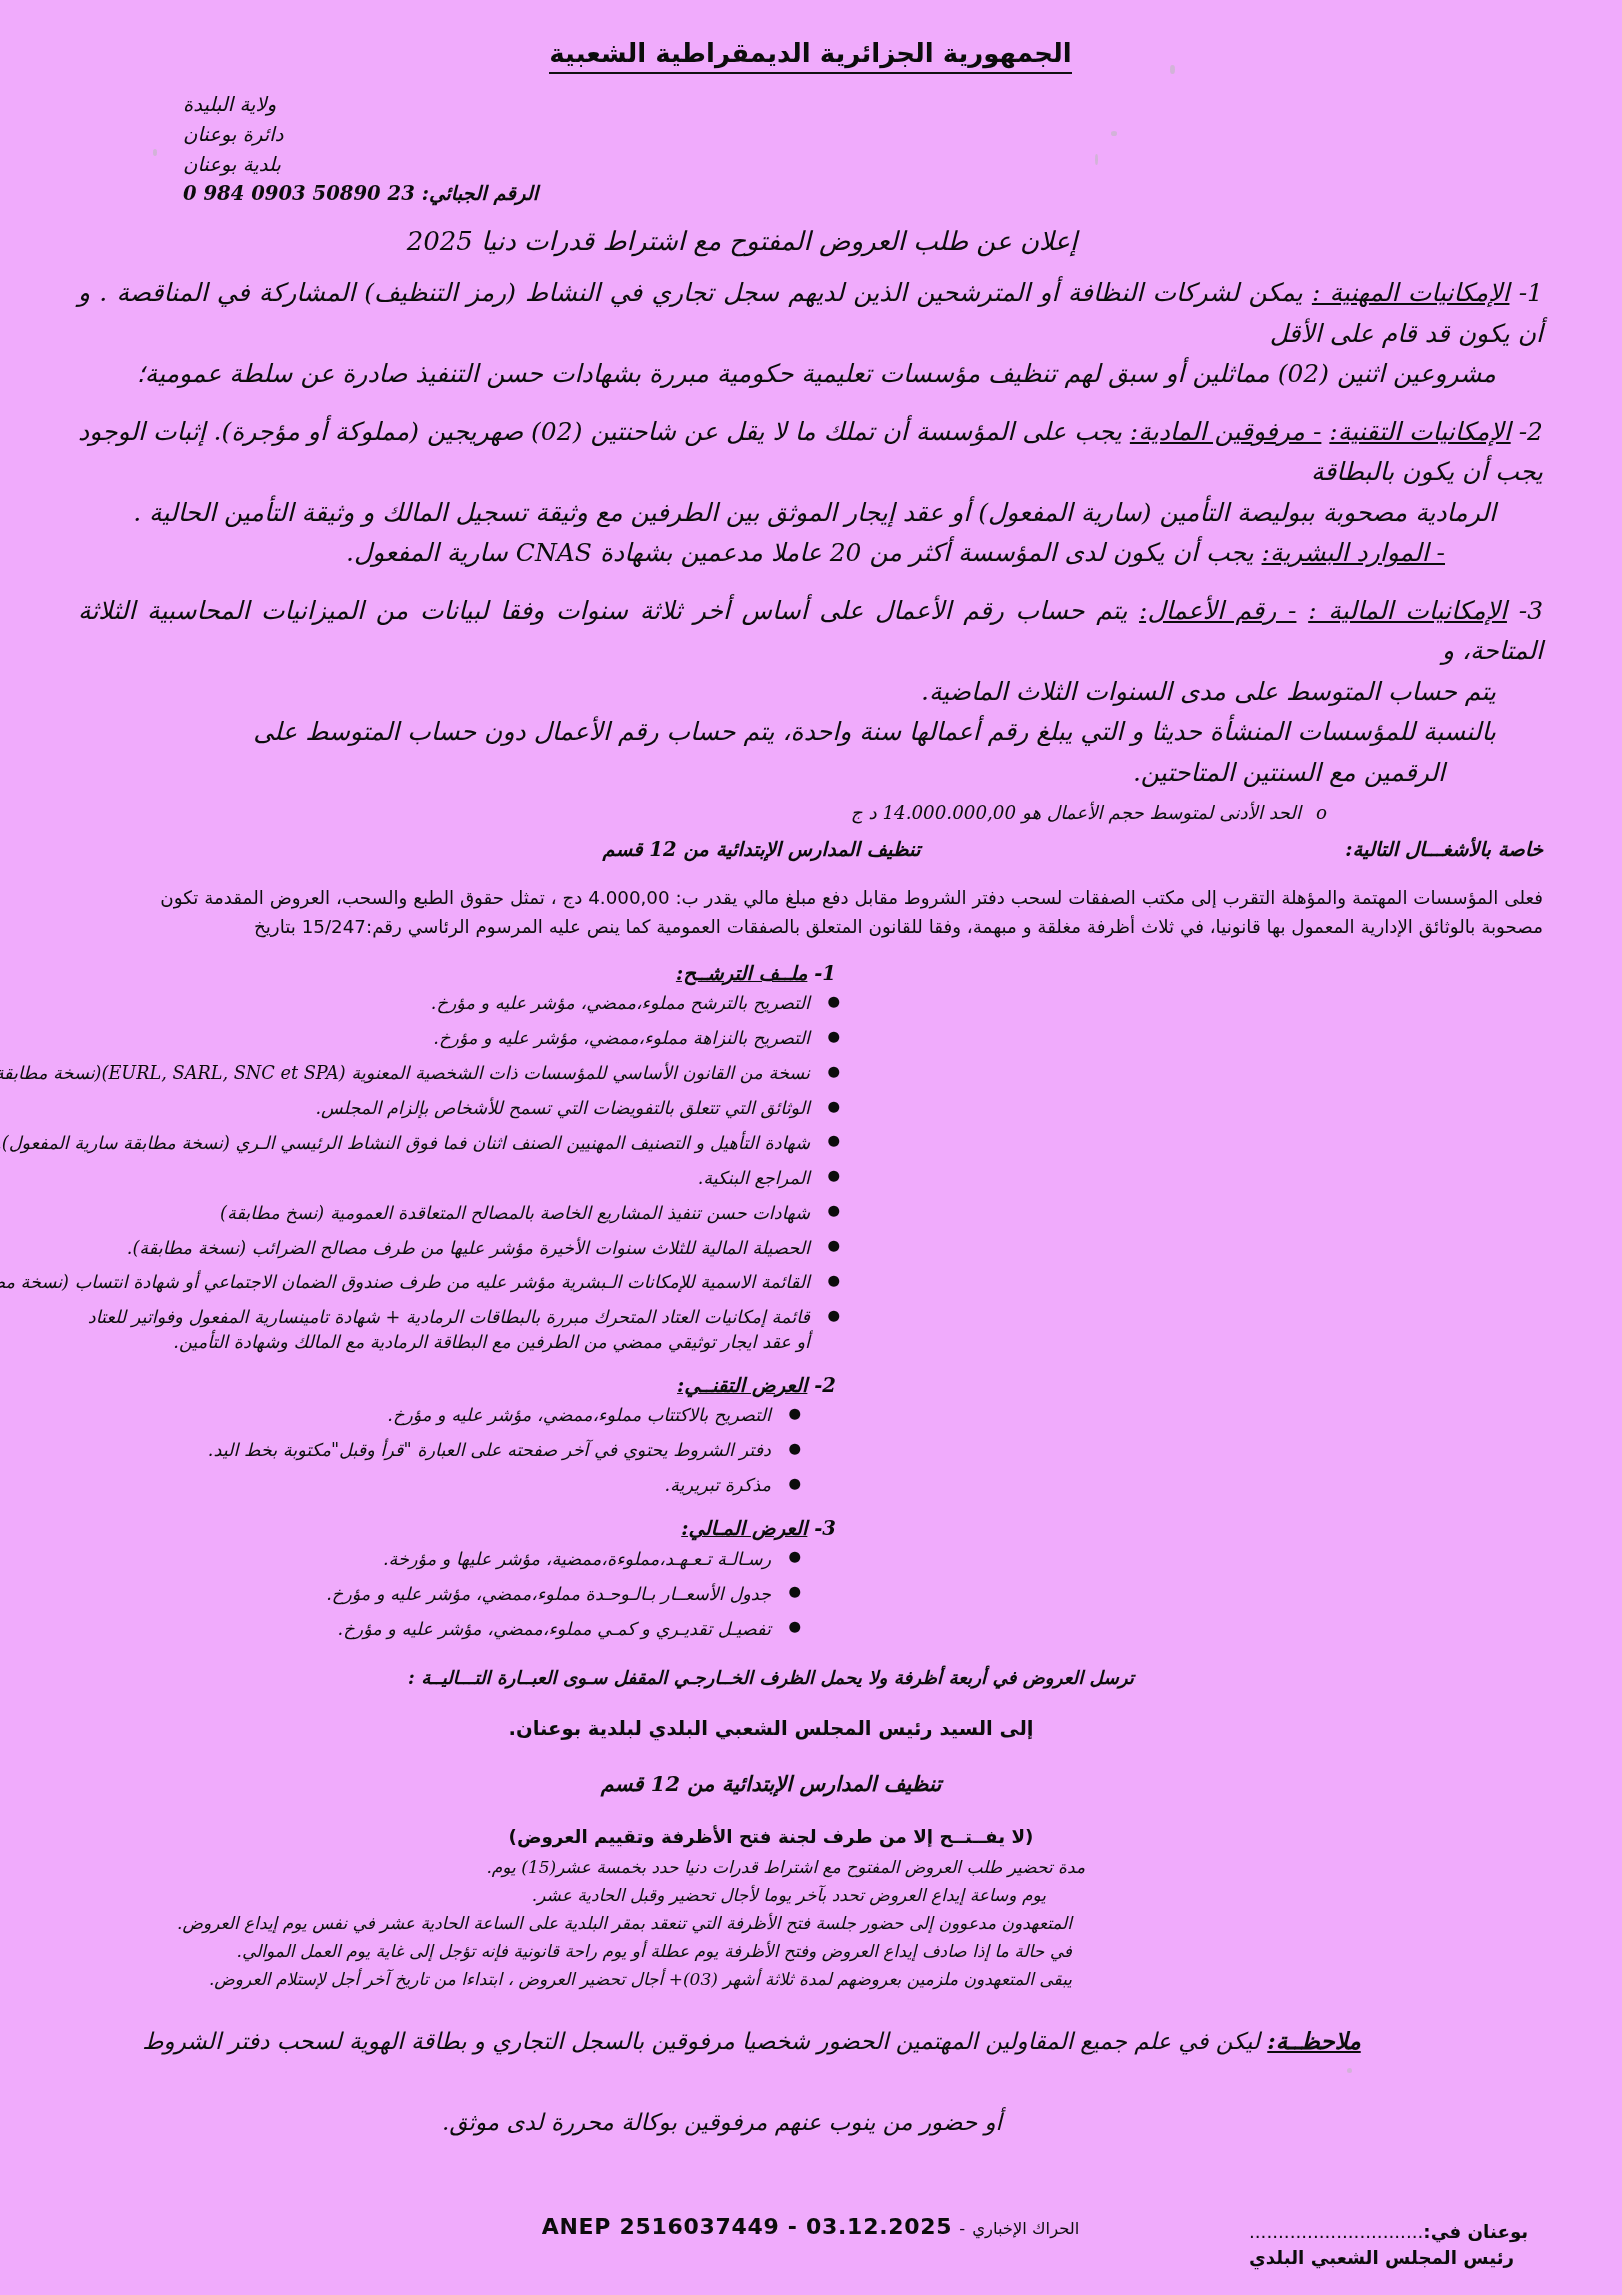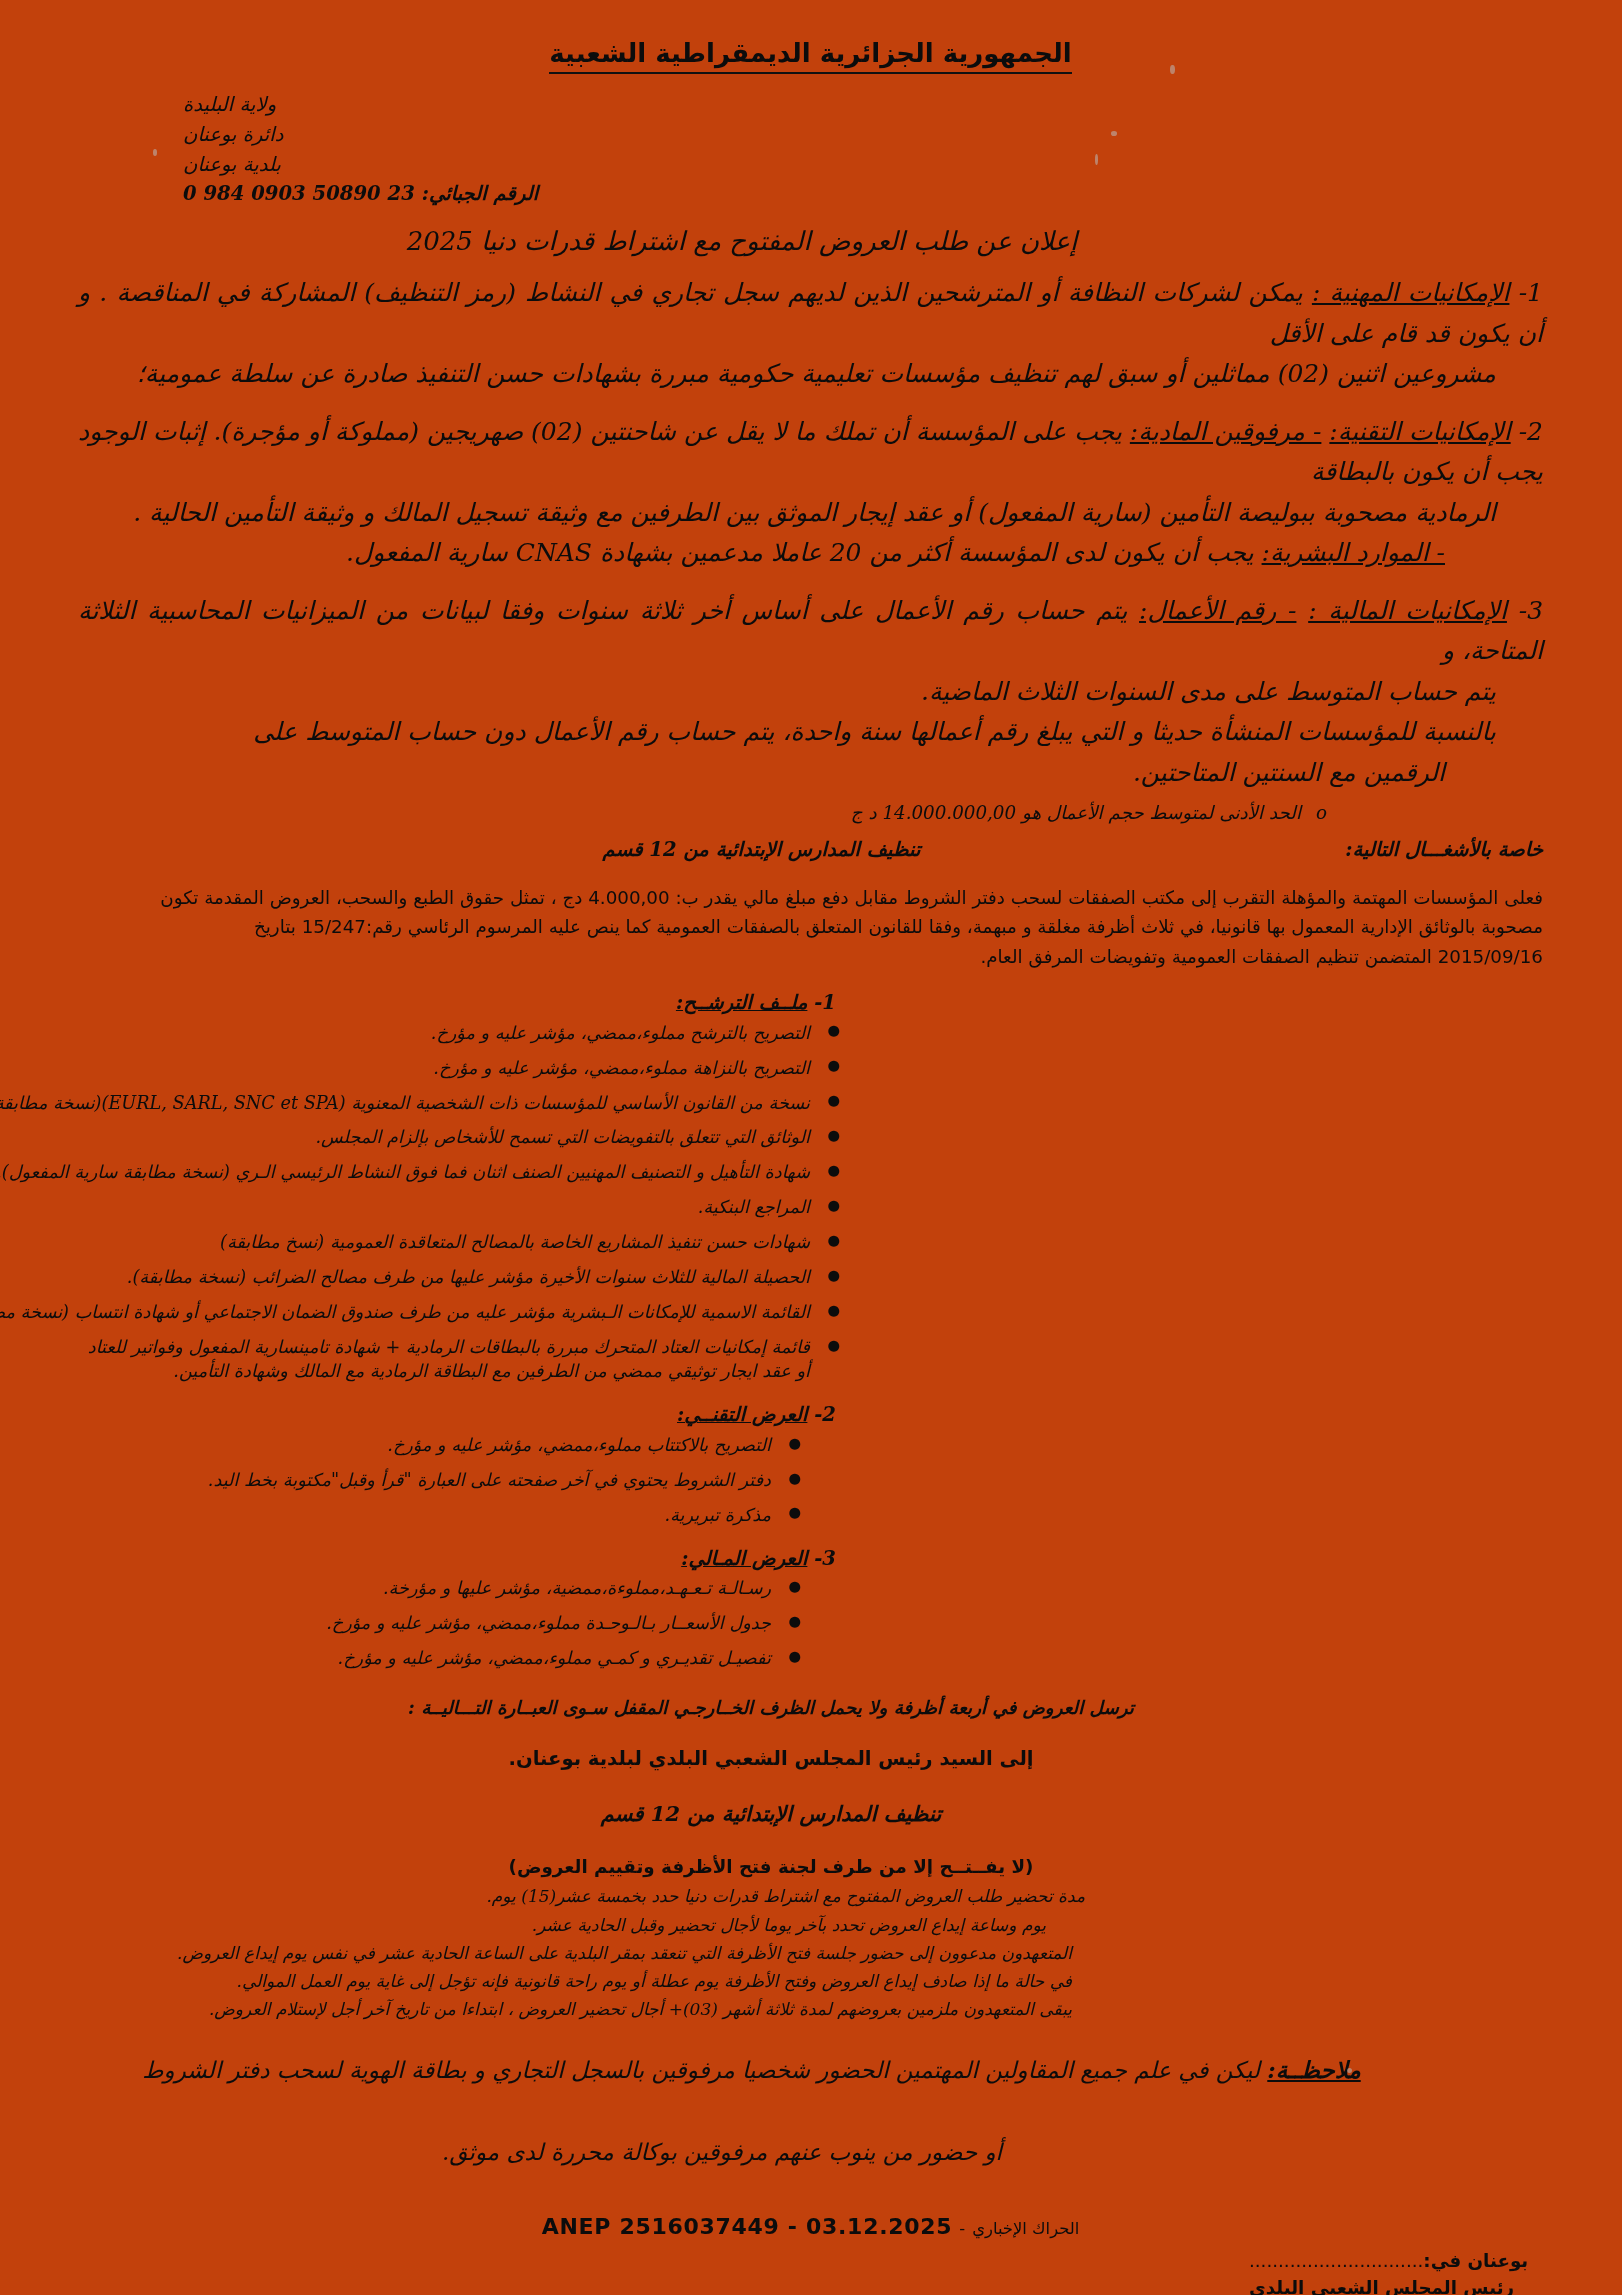--- a/index.html
+++ b/index.html
@@ -5,21 +5,21 @@
 <style>
   html, body {
     margin: 0;
     padding: 0;
     background: #ffffff;
   }
   .page {
     position: relative;
     width: 1623px;
     height: 2295px;
-    background: #c2410c;
+    background: #f0abfc;
     margin: 0 auto;
     font-family: "DejaVu Sans", "Liberation Sans", sans-serif;
     color: #0c0c0c;
     overflow: hidden;
     box-sizing: border-box;
     padding: 0 79px;
   }
   
   .speck {
     position: absolute;
@@ -302,21 +302,20 @@
   </div>
 
   <div class="works-row">
     <div class="label">خاصة بالأشغـــال التالية:</div>
     <div class="value">تنظيف المدارس الإبتدائية من 12 قسم</div>
   </div>
 
   <div class="para">
     <div>فعلى المؤسسات المهتمة والمؤهلة التقرب إلى مكتب الصفقات لسحب دفتر الشروط مقابل دفع مبلغ مالي يقدر ب: 4.000,00 دج ، تمثل حقوق الطبع والسحب، العروض المقدمة تكون</div>
     <div>مصحوبة بالوثائق الإدارية المعمول بها قانونيا، في ثلاث أظرفة مغلقة و مبهمة، وفقا للقانون المتعلق بالصفقات العمومية كما ينص عليه المرسوم الرئاسي رقم:15/247 بتاريخ</div>
-    <div>2015/09/16 المتضمن تنظيم الصفقات العمومية وتفويضات المرفق العام.</div>
   </div>
 
   <div class="head-item">
     <span class="num-latin">1-</span>
     <span class="u">ملــف الترشــح:</span>
   </div>
   <ul class="docs">
     <li>التصريح بالترشح مملوء،ممضي، مؤشر عليه و مؤرخ.</li>
     <li>التصريح بالنزاهة مملوء،ممضي، مؤشر عليه و مؤرخ.</li>
     <li>نسخة من القانون الأساسي للمؤسسات ذات الشخصية المعنوية (EURL, SARL, SNC et SPA)(نسخة مطابقة).</li>

